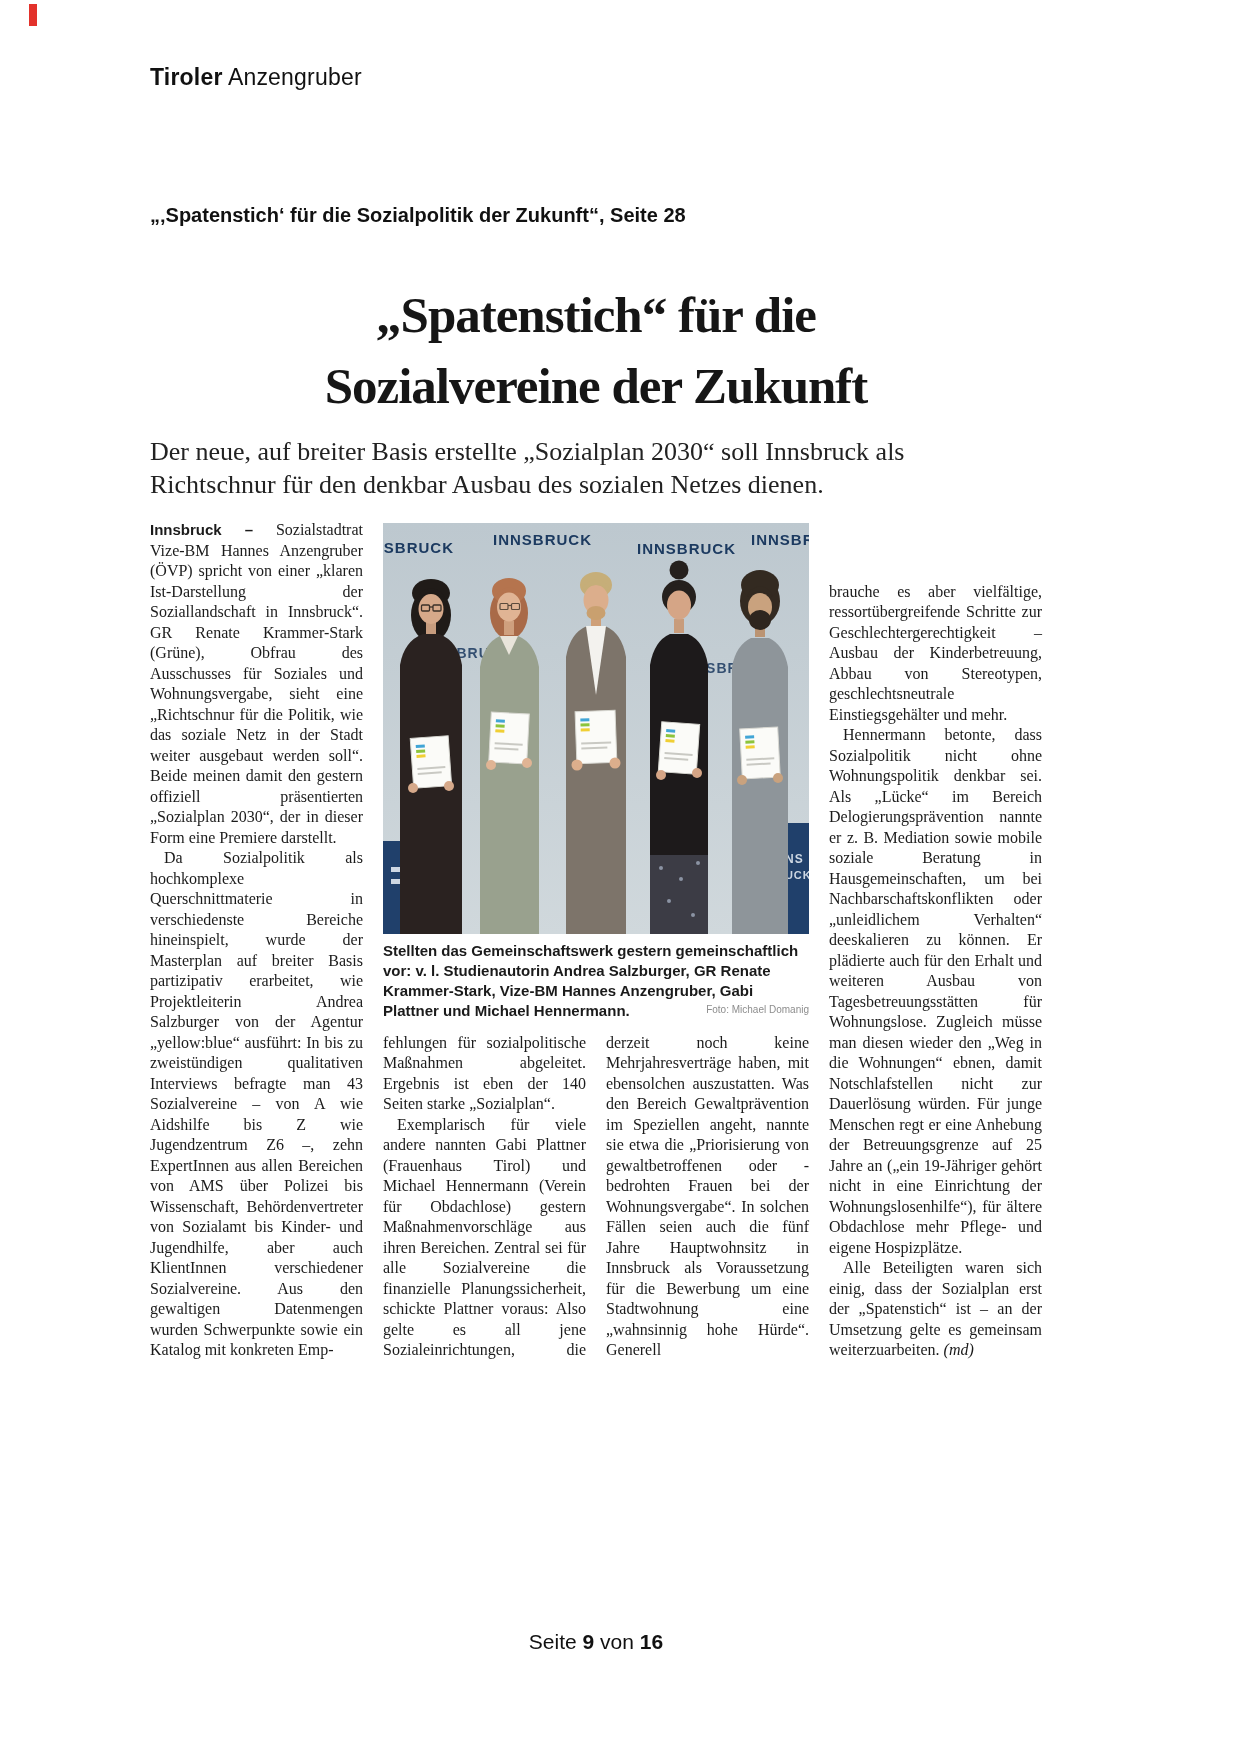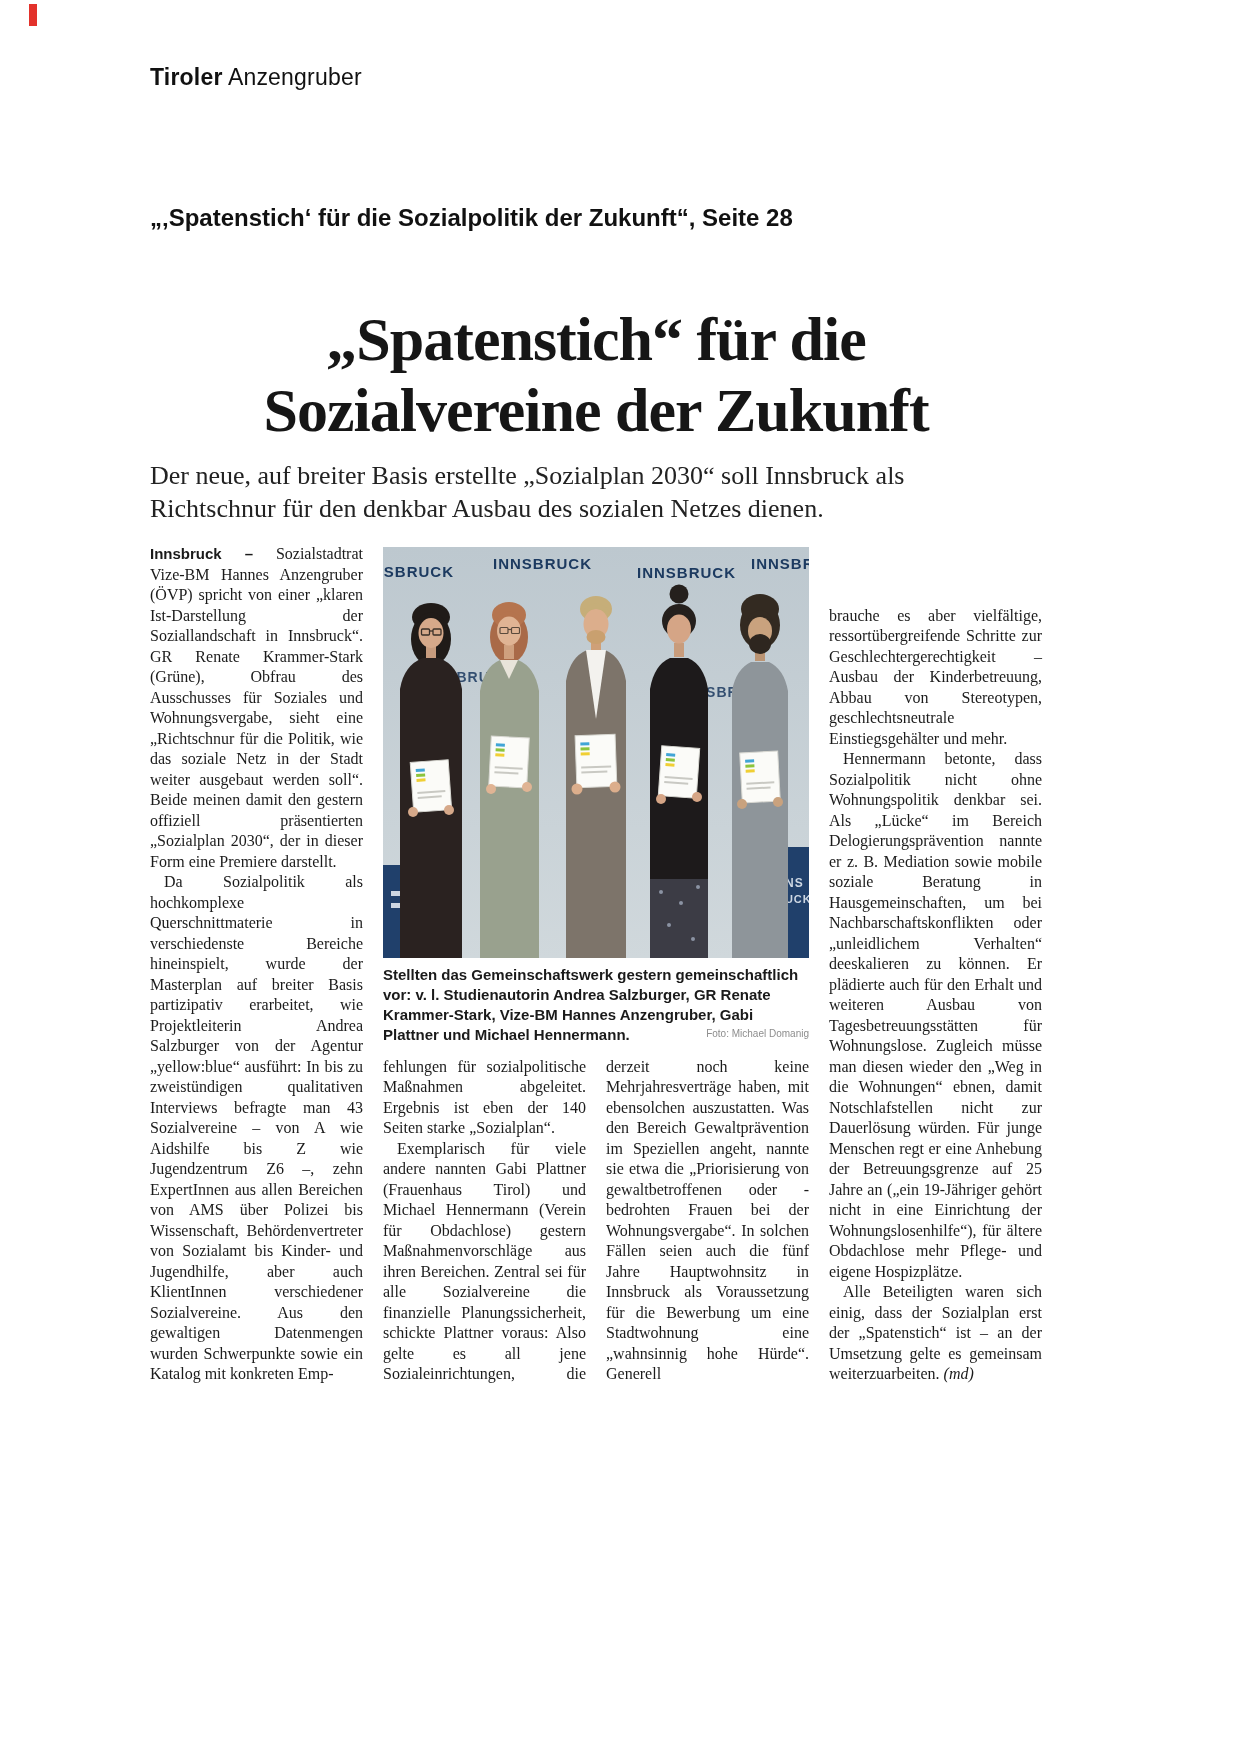--- a/index.html
+++ b/index.html
@@ -9,25 +9,25 @@
 
   .redmark{position:absolute;left:29px;top:4px;width:8px;height:22px;background:#e3322b;}
 
   .masthead{position:absolute;left:150px;top:64px;
             font-family:"Liberation Sans","DejaVu Sans",sans-serif;
             font-size:23px;letter-spacing:.2px;color:#111;}
   .masthead .b{font-weight:bold;}
 
   .teaser{position:absolute;left:150px;top:204px;
           font-family:"Liberation Sans","DejaVu Sans",sans-serif;
-          font-weight:bold;font-size:24px;color:#111;}
+          font-weight:bold;font-size:20px;color:#111;}
 
   .article{position:absolute;left:150px;top:280px;width:892px;}
-  .headline{text-align:center;font-weight:bold;font-size:62px;line-height:71px;
-            letter-spacing:-1px;color:#161616;margin-top:24px;}
+  .headline{text-align:center;font-weight:bold;font-size:51px;line-height:71px;
+            letter-spacing:-1px;color:#161616;}
   .subhead{text-align:left;font-size:26px;line-height:33px;margin-top:13px;color:#222;}
 
   .columns{display:flex;gap:20px;margin-top:19px;align-items:flex-end;}
   .colA,.colD{width:213px;}
   .mid{width:426px;}
 
   .bodytext{font-size:16px;line-height:20.5px;text-align:justify;hyphens:auto;}
   .bodytext p{margin:0;}
   .bodytext p.ind{text-indent:14px;}
   .lead-loc{font-family:"Liberation Sans","DejaVu Sans",sans-serif;font-weight:bold;font-size:15px;}
@@ -244,14 +244,20 @@
 
       <div class="colD bodytext">
         <p>brauche es aber vielfältige, ressortübergreifende Schritte zur Geschlechtergerechtigkeit – Ausbau der Kinderbetreuung, Abbau von Stereotypen, geschlechtsneutrale Einstiegsgehälter und mehr.</p>
         <p class="ind">Hennermann betonte, dass Sozialpolitik nicht ohne Wohnungspolitik denkbar sei. Als „Lücke“ im Bereich Delogierungsprävention nannte er z. B. Mediation sowie mobile soziale Beratung in Hausgemeinschaften, um bei Nachbarschaftskonflikten oder „unleidlichem Verhalten“ deeskalieren zu können. Er plädierte auch für den Erhalt und weiteren Ausbau von Tagesbetreuungsstätten für Wohnungslose. Zugleich müsse man diesen wieder den „Weg in die Wohnungen“ ebnen, damit Notschlafstellen nicht zur Dauerlösung würden. Für junge Menschen regt er eine Anhebung der Betreuungsgrenze auf 25 Jahre an („ein 19-Jähriger gehört nicht in eine Einrichtung der Wohnungslosenhilfe“), für ältere Obdachlose mehr Pflege- und eigene Hospizplätze.</p>
         <p class="ind"><span>Alle Beteiligten waren sich einig, dass der Sozialplan erst der „Spatenstich“ ist – an der Umsetzung gelte es gemeinsam weiterzuarbeiten.</span> <span class="sig">(md)</span></p>
       </div>
 
     </div>
   </div>
 
+  <div class="footer">
+    <span>Seite</span>
+    <span class="b">9</span>
+    <span>von</span>
+    <span class="b">16</span>
+  </div>
 
 </div>
 
 </body></html>

